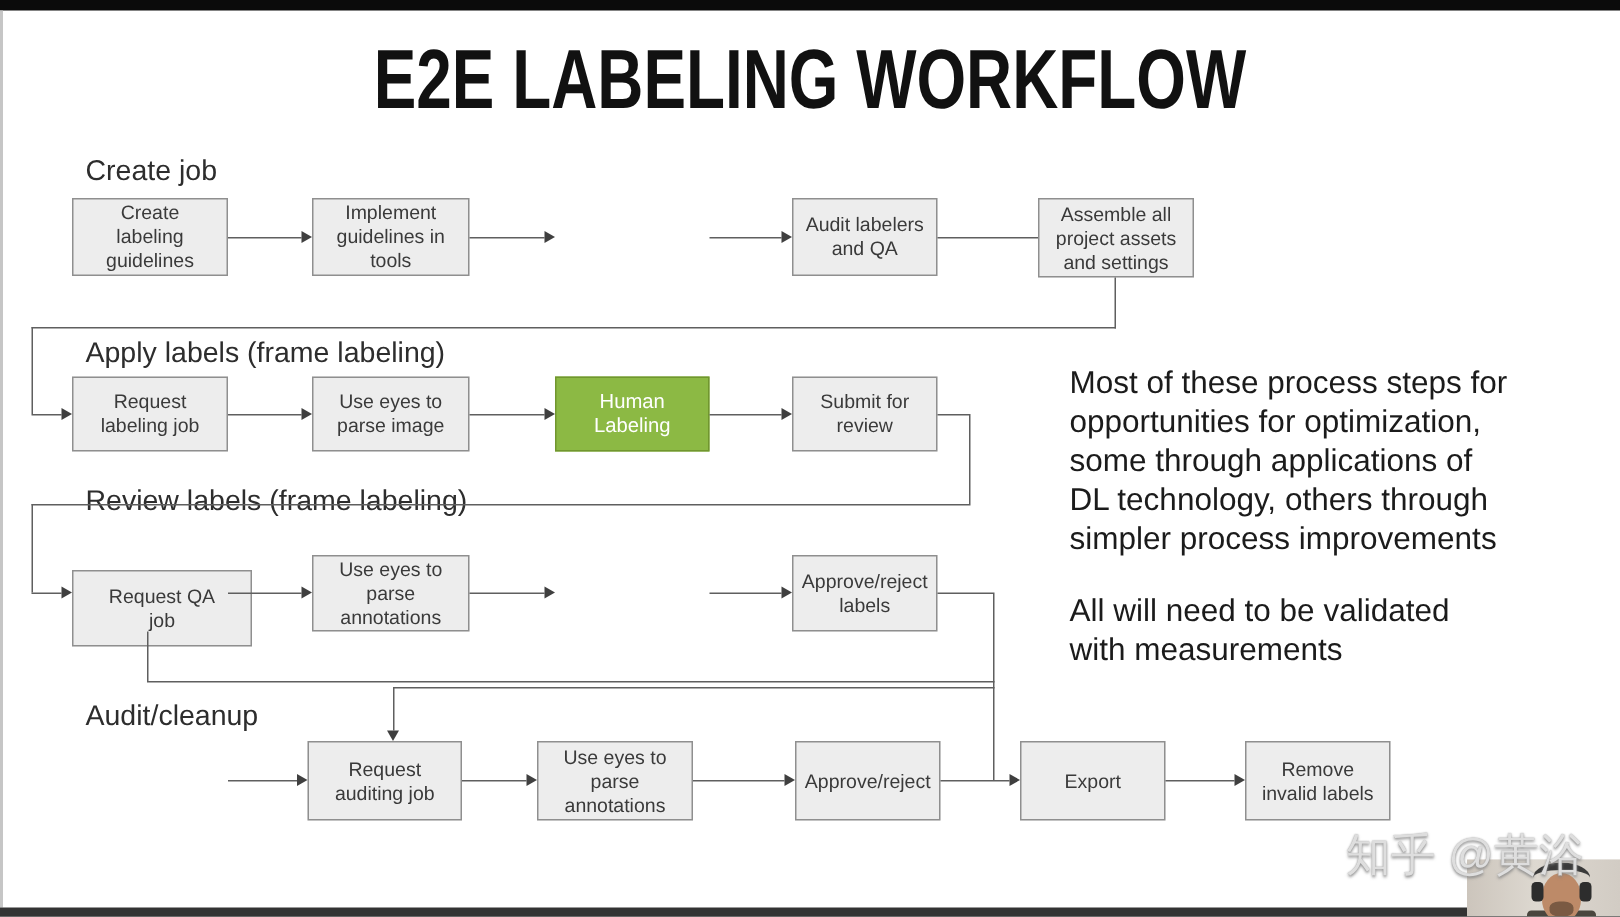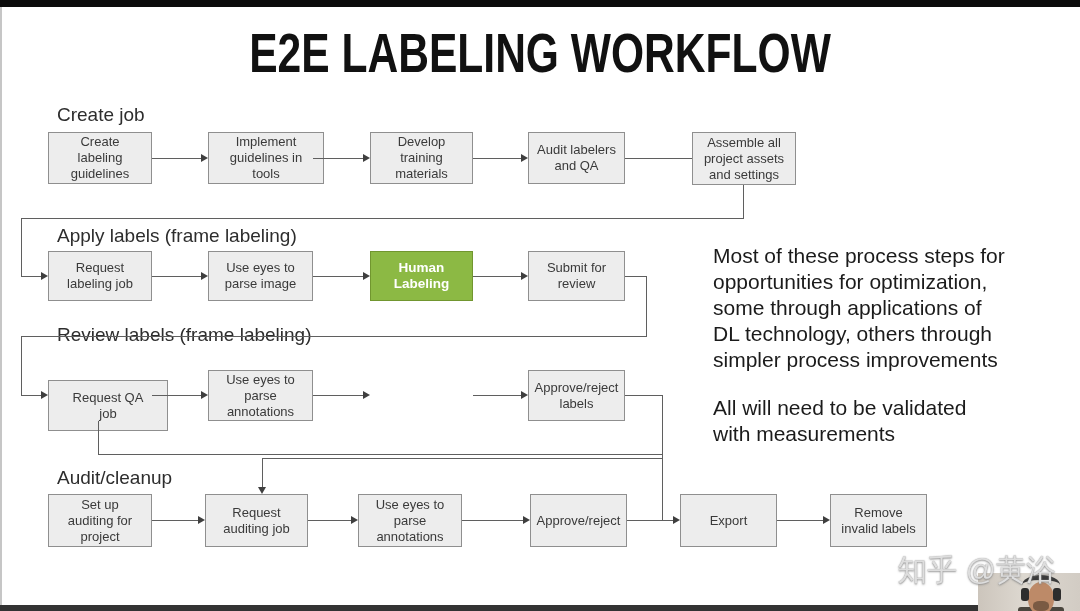--- a/index.html
+++ b/index.html
@@ -12,21 +12,21 @@
   .title{position:absolute;left:0;top:20px;width:100%;text-align:center;
          font-size:56px;font-weight:bold;color:#111;transform:scaleX(0.76);white-space:nowrap;}
 
   .section-label{position:absolute;font-size:19px;color:#2d2d2d;}
 
   .box{position:absolute;background:var(--box-fill,#ededed);border:1px solid var(--box-border,#8f8f8f);
        display:flex;align-items:center;justify-content:center;text-align:center;
        font-size:13px;line-height:16px;color:#3a3a3a;box-sizing:border-box;}
   .box span{white-space:pre-line;}
   .box.highlight{background:var(--highlight-fill,#8cb944);border-color:var(--highlight-border,#71962f);
-       color:#ffffff;font-weight:bold;font-size:13.5px;}
+       color:#ffffff;font-weight:normal;font-size:13.5px;}
 
   .hl{position:absolute;height:1px;background:var(--connector,#5f5f5f);}
   .vl{position:absolute;width:1px;background:var(--connector,#5f5f5f);}
   .ar{position:absolute;width:0;height:0;border-top:4px solid transparent;
       border-bottom:4px solid transparent;border-left:7px solid #3f3f3f;}
   .ad{position:absolute;width:0;height:0;border-left:4px solid transparent;
       border-right:4px solid transparent;border-top:7px solid #3f3f3f;}
 
   .notes{position:absolute;left:713px;width:352px;font-size:21px;line-height:26px;
          color:#1b1b1b;white-space:pre-line;}
@@ -60,29 +60,24 @@
   <div class="section-label" style="left:57px;top:104px">Create job</div>
   <div class="section-label" style="left:57px;top:225px">Apply labels (frame labeling)</div>
   <div class="section-label" style="left:57px;top:324px">Review labels (frame labeling)</div>
   <div class="section-label" style="left:57px;top:467px">Audit/cleanup</div>
 
   <div class="box" style="left:48px;top:132px;width:104px;height:52px">
       <span>Create
 labeling
 guidelines</span>
     </div>
-  <div class="box" style="left:208px;top:132px;width:116px;height:52px">
+  <div class="box" style="left:208px;top:132px;width:105px;height:52px">
       <span>Implement
 guidelines in
 tools</span>
-    </div>
-  <div class="box" style="left:370px;top:132px;width:103px;height:52px">
-      <span>Develop
-training
-materials</span>
     </div>
   <div class="box" style="left:528px;top:132px;width:97px;height:52px">
       <span>Audit labelers
 and QA</span>
     </div>
   <div class="box" style="left:692px;top:132px;width:104px;height:53px">
       <span>Assemble all
 project assets
 and settings</span>
     </div>
@@ -154,25 +149,20 @@
     <div class="ar" style="left:521px;top:391px"></div>
 
   <div class="vl" style="left:98px;top:421px;height:33px"></div>
   <div class="hl" style="left:98px;top:454px;width:565px"></div>
   <div class="hl" style="left:625px;top:395px;width:37px"></div>
   <div class="vl" style="left:662px;top:395px;height:125px"></div>
   <div class="hl" style="left:262px;top:458px;width:401px"></div>
   <div class="vl" style="left:262px;top:458px;height:29px"></div>
     <div class="ad" style="left:258px;top:487px"></div>
 
-  <div class="box" style="left:48px;top:494px;width:104px;height:53px">
-      <span>Set up
-auditing for
-project</span>
-    </div>
   <div class="box" style="left:205px;top:494px;width:103px;height:53px">
       <span>Request
 auditing job</span>
     </div>
   <div class="box" style="left:358px;top:494px;width:104px;height:53px">
       <span>Use eyes to
 parse
 annotations</span>
     </div>
   <div class="box" style="left:530px;top:494px;width:97px;height:53px">

